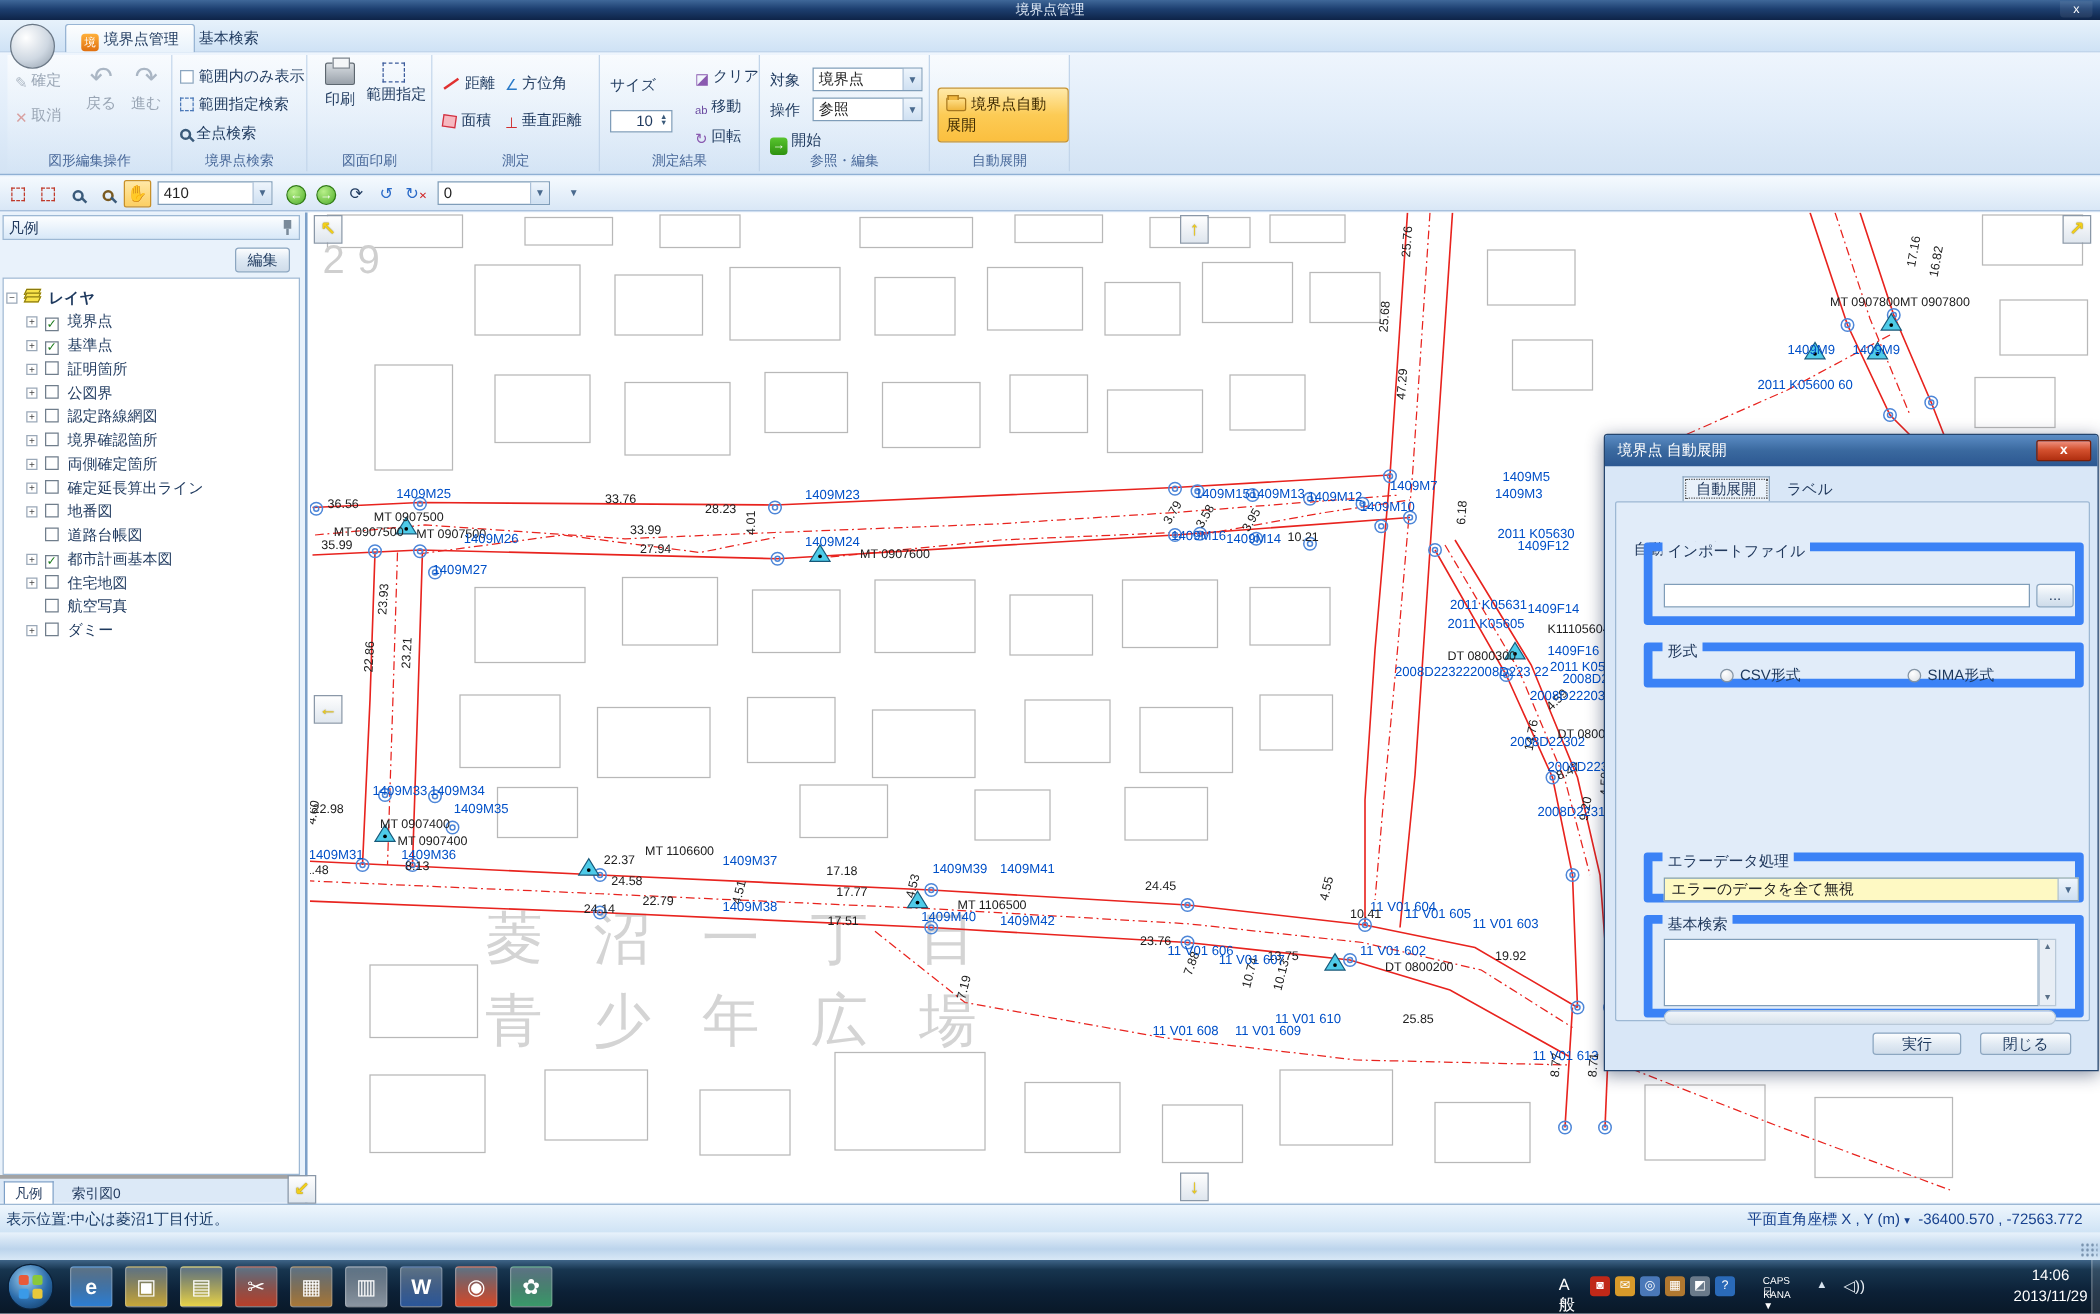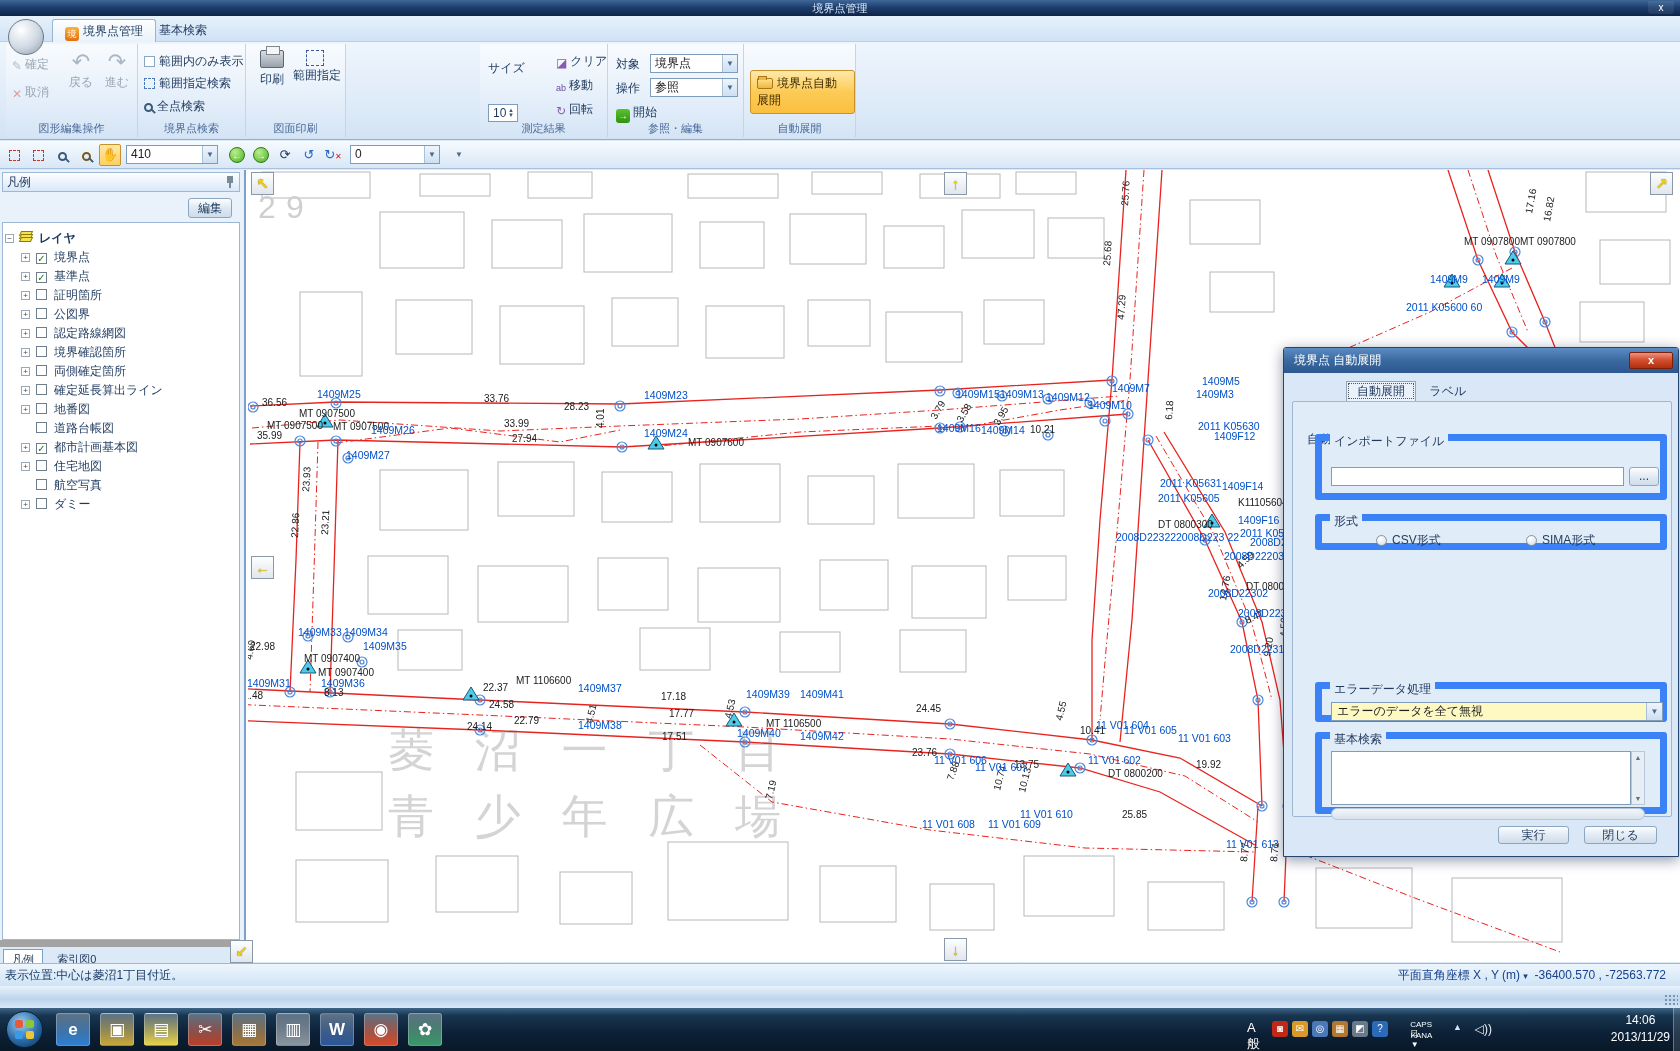--- a/index.html
+++ b/index.html
@@ -49,22 +49,22 @@
 .dashbox { display:inline-block; width:11px; height:11px; border:1px dashed #c03a2a;
   vertical-align:-2px; margin-right:4px; }
 .printer { display:inline-block; width:24px; height:18px; background:linear-gradient(180deg,#d8dde2,#9aa2ab);
   border:1px solid #5d6770; border-radius:2px; position:relative; }
 .printer:after { content:""; position:absolute; left:5px; top:-5px; width:12px; height:7px;
   background:#f4f6f8; border:1px solid #7d858e; }
 .redline { display:inline-block; width:14px; height:2px; background:#e03030; transform:rotate(-35deg);
   vertical-align:2px; margin-right:4px; }
 .pinkpoly { display:inline-block; width:11px; height:10px; background:#f6b8c0; border:1px solid #d03040;
   transform:rotate(8deg); vertical-align:-2px; margin-right:4px; }
-.spin { display:inline-block; width:30px; height:18px; border:1px solid #7f9db9; background:#fff;
-  text-align:left; padding-left:4px; line-height:16px; position:relative;margin-top:16px; }
+.spin { display:inline-block; width:50px; height:18px; border:1px solid #7f9db9; background:#fff;
+  text-align:left; padding-left:20px; line-height:16px; position:relative; }
 .spin i { position:absolute; right:1px; font-style:normal; font-size:6px; line-height:7px; color:#3a5a7a; width:10px; text-align:center; }
 .combo { position:absolute; height:19px; border:1px solid #7f9db9; background:#fff; line-height:17px;
   padding-left:4px; font-size:12px; color:#222; }
 .combo .arr { position:absolute; right:0; top:0; width:15px; height:100%; background:linear-gradient(180deg,#eef5fc,#cfe0f2);
   border-left:1px solid #aac0d8; color:#4a6a8e; font-size:8px; text-align:center; line-height:17px; }
 .greenstart { display:inline-block; width:14px; height:14px; background:linear-gradient(180deg,#59c42f,#2e9210);
   border-radius:3px; color:#fff; font-size:10px; line-height:14px; text-align:center; vertical-align:-3px; margin-right:3px; }
 .orangebtn { position:absolute; padding:4px 8px 4px 6px; background:linear-gradient(180deg,#ffe9a8,#fccb55 50%,#fbbf3f);
   border:1px solid #c8922b; border-radius:3px; color:#3e2a00; }
 .folder { display:inline-block; width:16px; height:11px; background:linear-gradient(180deg,#ffe08a,#f0b73e);
@@ -100,21 +100,21 @@
 .trow { height:19px; line-height:19px; white-space:nowrap; }
 .texp { display:inline-block; width:9px; height:9px; border:1px solid #9aa8b8; background:#fff;
   font-size:8px; line-height:7px; text-align:center; color:#444; vertical-align:1px; margin-right:6px; }
 .texp.none { border:none; }
 .tchk { display:inline-block; width:11px; height:11px; border:1px solid #707e8c; background:#fff;
   vertical-align:-1px; margin-right:7px; font-size:10px; line-height:10px; text-align:center; color:#1a7a1a; }
 .layericon { display:inline-block; width:14px; height:11px; position:relative; margin-right:5px; }
 .layericon i { position:absolute; left:0; width:12px; height:5px; background:#f8e24a; border:1px solid #8a7a10;
   transform:skewX(-25deg); }
 .lp-tabs { position:absolute; left:0; bottom:0; width:244px; height:22px; background:#dce9f7;
-  border-top:7px solid #a3a3a3; }
+  border-top:3px solid #a3a3a3; }
 .lp-tab { display:inline-block; height:19px; margin:2px 0 0 3px; padding:0 8px; line-height:18px;
   font-size:11px; color:#223a5e; }
 .lp-tab.sel { background:#fff; border:1px solid #7da0c8; border-bottom:none; }
 
 
 .maparea { position:absolute; left:248px; top:0; width:1432px; height:792px; background:#fff; overflow:hidden; }
 #map-svg text { font-family:"Liberation Sans","DejaVu Sans",sans-serif; }
 .bldg { fill:none; stroke:#b8b8b8; stroke-width:1; }
 .redl { fill:none; stroke:#e8231e; stroke-width:1.3; }
 .redd { fill:none; stroke:#e8231e; stroke-width:1; stroke-dasharray:7 3 1.5 3; }
@@ -235,20 +235,31 @@
   </div>
 
   <div class="rgroup" style="left:246px; width:100px;">
     <div class="bigbtn" style="left:8px; top:6px; width:36px; color:#1e395e;">
       <span class="printer"></span><span style="display:block;">印刷</span></div>
     <div class="bigbtn" style="left:46px; top:6px; width:50px; color:#1e395e;">
       <span class="dashbox" style="width:18px;height:16px;border-color:#3a5a9a;"></span><span style="display:block;">範囲指定</span></div>
     <div class="gtitle">図面印刷</div>
   </div>
 
+  <div class="rgroup" style="left:346px; width:134px;">
+    <div class="rbtn" style="left:8px; top:14px;">
+      <span class="redline"></span><span>距離</span></div>
+    <div class="rbtn" style="left:8px; top:44px;">
+      <span class="pinkpoly"></span><span>面積</span></div>
+    <div class="rbtn" style="left:58px; top:14px;">
+      <span class="ic" style="color:#2a7ac8;">∠</span><span>方位角</span></div>
+    <div class="rbtn" style="left:58px; top:44px;">
+      <span class="ic" style="color:#d03030;">⊥</span><span>垂直距離</span></div>
+    <div class="gtitle">測定</div>
+  </div>
 
   <div class="rgroup" style="left:480px; width:128px;">
     <div class="rbtn" style="left:8px; top:16px;">サイズ</div>
     <div class="spin" style="position:absolute; left:8px; top:44px;">
       <span>10</span><i style="top:2px;">▲</i><i style="bottom:2px;">▼</i></div>
     <div class="rbtn" style="left:76px; top:9px;">
       <span class="ic" style="color:#8a5ab0;">◪</span><span>クリア</span></div>
     <div class="rbtn" style="left:76px; top:33px;">
       <span class="ic" style="font-size:9px;color:#6a4aa0;">ab</span><span>移動</span></div>
     <div class="rbtn" style="left:76px; top:57px;">

